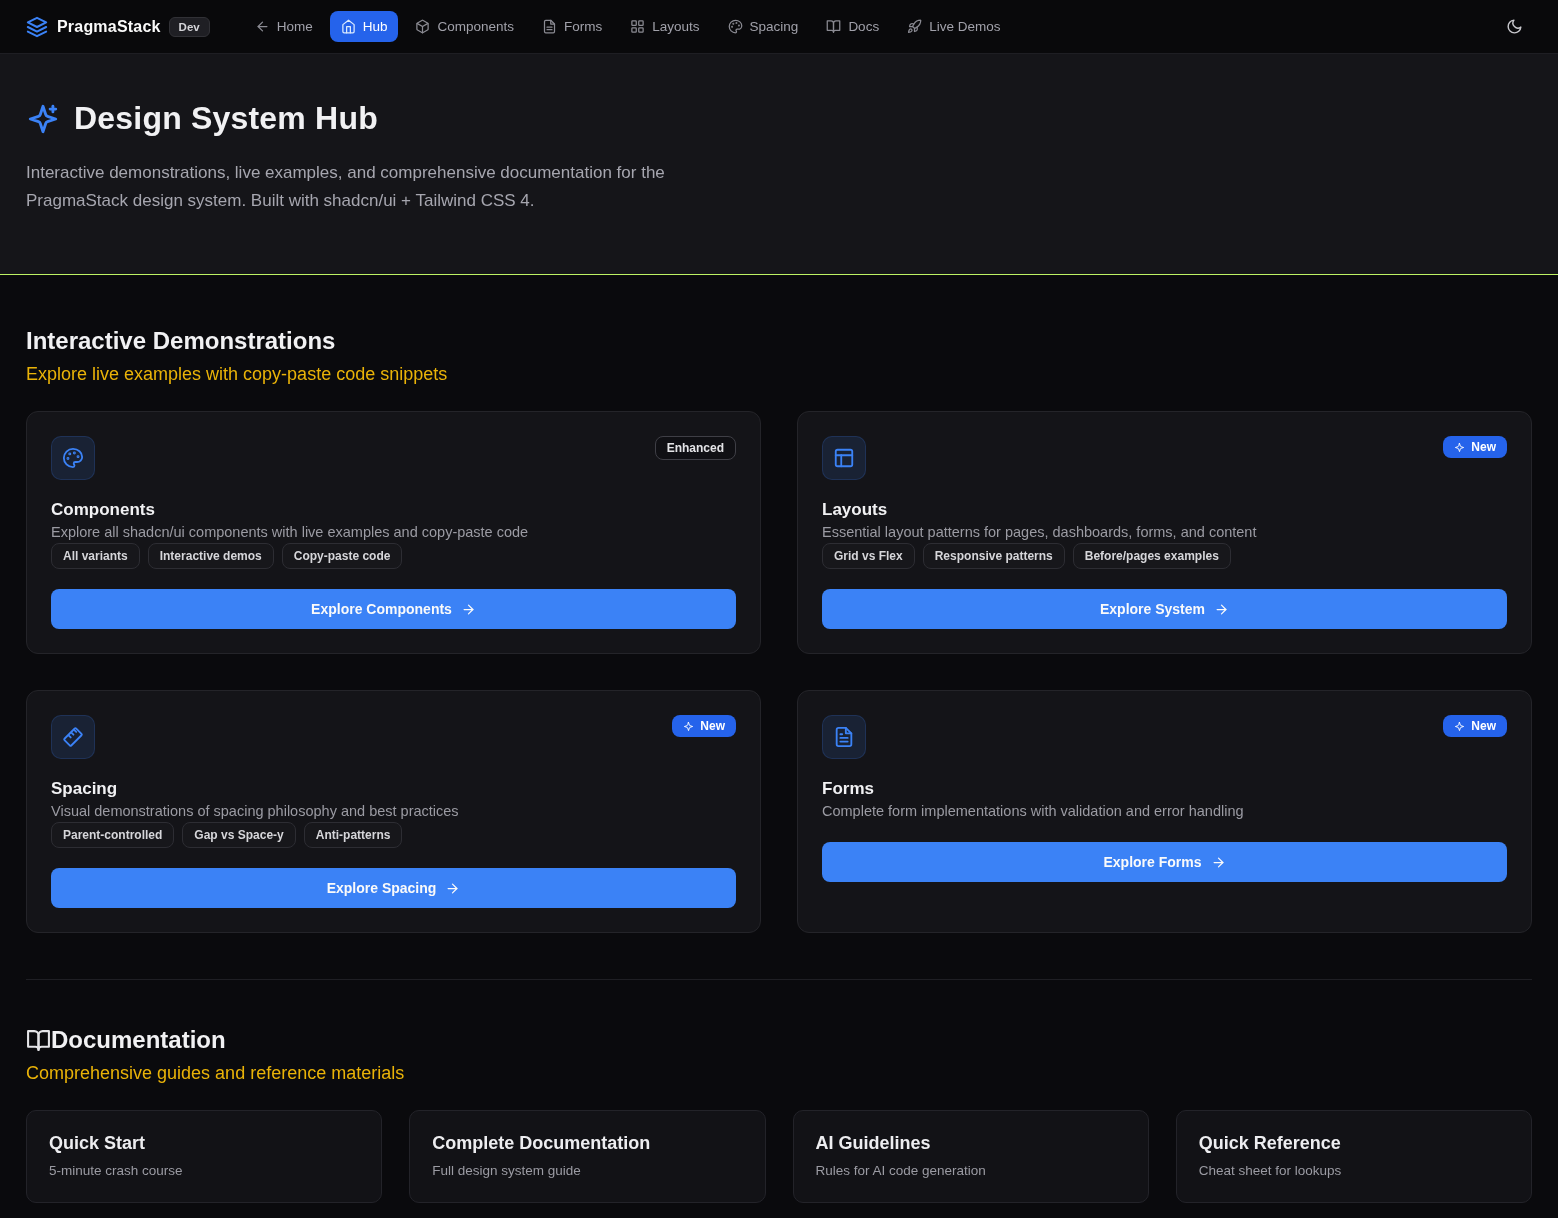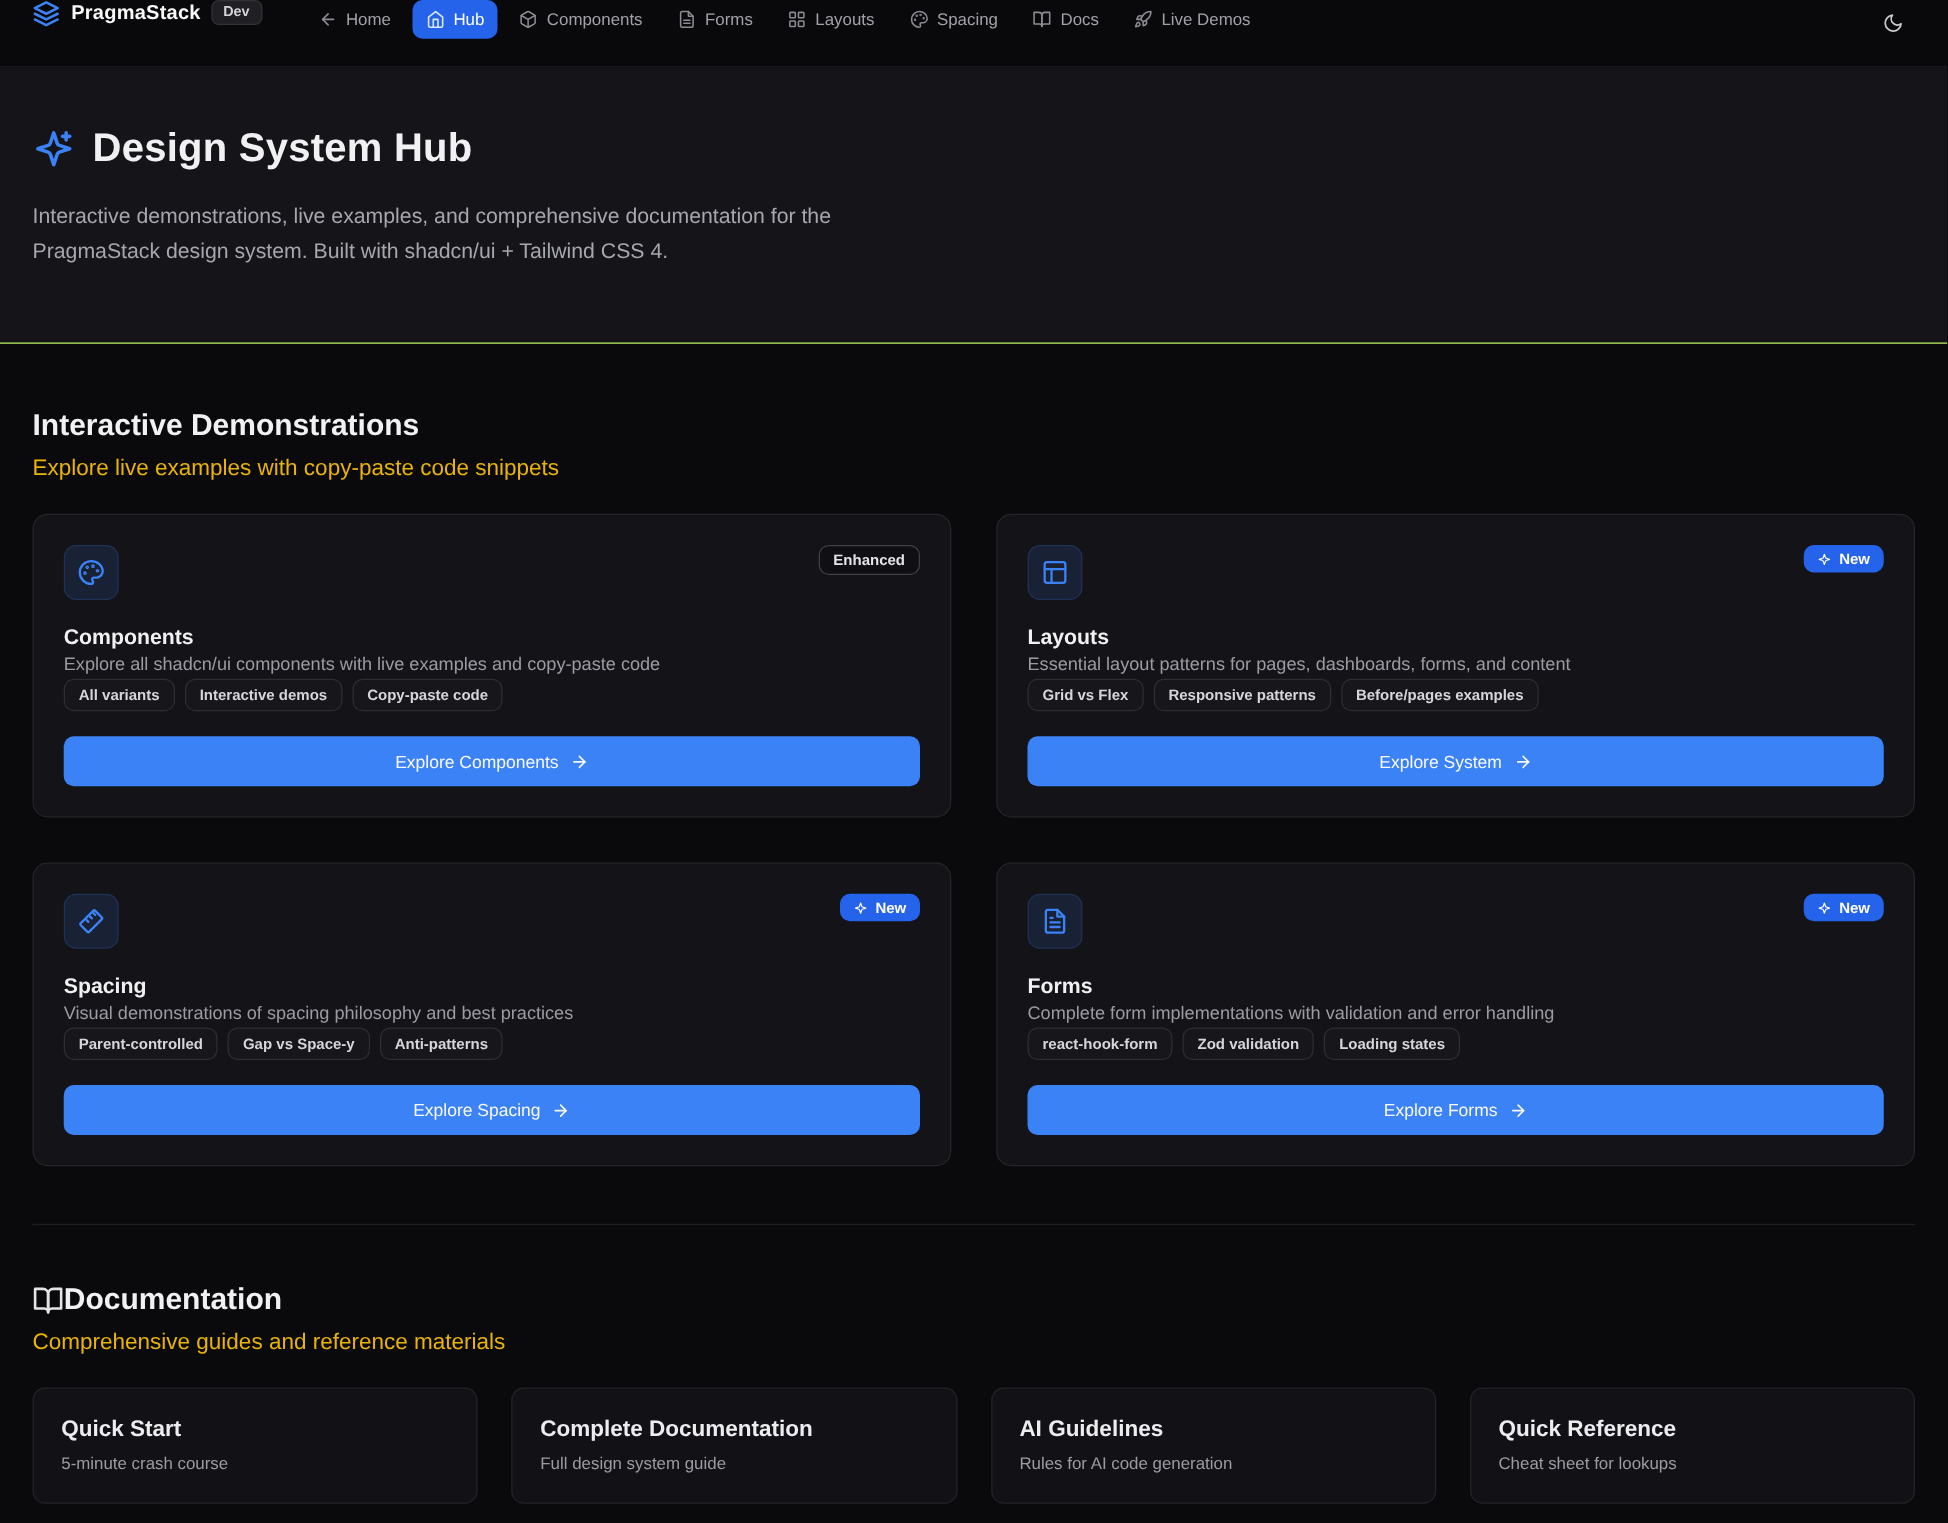--- a/index.html
+++ b/index.html
@@ -9,21 +9,21 @@
     color: #e4e4e7;
     font-family: "Liberation Sans", "DejaVu Sans", sans-serif;
     -webkit-font-smoothing: antialiased;
   }
   svg { display: block; }
   .ic { stroke: currentColor; fill: none; stroke-width: 2; stroke-linecap: round; stroke-linejoin: round; }
 
   
   .navbar {
     height: 54px; background: #09090b; border-bottom: 1px solid #1e1e23;
-    display: flex; align-items: flex-start; padding: 0 26px;
+    display: flex; align-items: center; padding: 0 26px;
   }
   .brand { display: flex; align-items: center; gap: 9px; cursor: pointer; }
   .brand-logo { color: #3b82f6; }
   .brand-name { font-size: 16px; font-weight: 700; color: #fafafa; letter-spacing: .2px; }
   .dev-badge {
     margin-left: 8px; background: #1f1f24; border: 1px solid #313136; color: #d4d4d8;
     font-size: 11.5px; font-weight: 700; padding: 3px 9px; border-radius: 6px;
   }
   .nav-items { display: flex; align-items: center; gap: 6px; margin-left: 34px; }
   .nav-item {
@@ -77,21 +77,21 @@
   }
   .card-title { margin-top: 20px; font-size: 17px; font-weight: 700; color: #f1f1f3; }
   .card-desc { margin-top: 2px; font-size: 14.5px; color: #9b9ba3; line-height: 1.45; }
   .tag-row { display: flex; gap: 8px; flex-wrap: wrap; }
   .tag {
     background: #17171b; border: 1px solid #2d2d33; color: #d6d6da;
     font-size: 12px; font-weight: 700; padding: 5px 11px; border-radius: 8px;
   }
   .explore-btn {
     margin-top: 20px; width: 100%; height: 40px; background: #3b82f6; border: none;
-    border-radius: 8px; color: #fafafa; font-size: 14px; font-weight: 400;
+    border-radius: 8px; color: #fafafa; font-size: 14px; font-weight: 700;
     font-family: inherit; display: flex; align-items: center; justify-content: center; gap: 9px;
     cursor: pointer;
   }
 
   .divider { border: none; border-top: 1px solid #1f1f24; margin: 46px 0 0; }
 
   
   .docs-section { padding-top: 46px; }
   .docs-heading-row { display: flex; align-items: center; }
   .docs-book-icon { color: #e4e4e7; }
@@ -356,25 +356,20 @@
             <span>
               <svg class="ic" width="11" height="11" viewBox="0 0 24 24">
                   <path d="M12 3l1.9 5.8a2 2 0 0 0 1.3 1.3L21 12l-5.8 1.9a2 2 0 0 0-1.3 1.3L12 21l-1.9-5.8a2 2 0 0 0-1.3-1.3L3 12l5.8-1.9a2 2 0 0 0 1.3-1.3z"></path>
                 </svg>
             </span>
             <span>New</span>
           </span>
         </div>
         <h3 class="card-title">Forms</h3>
         <p class="card-desc">Complete form implementations with validation and error handling</p>
-        <div class="tag-row">
-          <span class="tag">react-hook-form</span>
-          <span class="tag">Zod validation</span>
-          <span class="tag">Loading states</span>
-        </div>
         <button class="explore-btn">
           <span>Explore Forms</span>
           <span>
             <svg class="ic" width="15" height="15" viewBox="0 0 24 24">
                 <path d="M5 12h14"></path>
                 <path d="M12 5l7 7-7 7"></path>
               </svg>
           </span>
         </button>
       </div>

